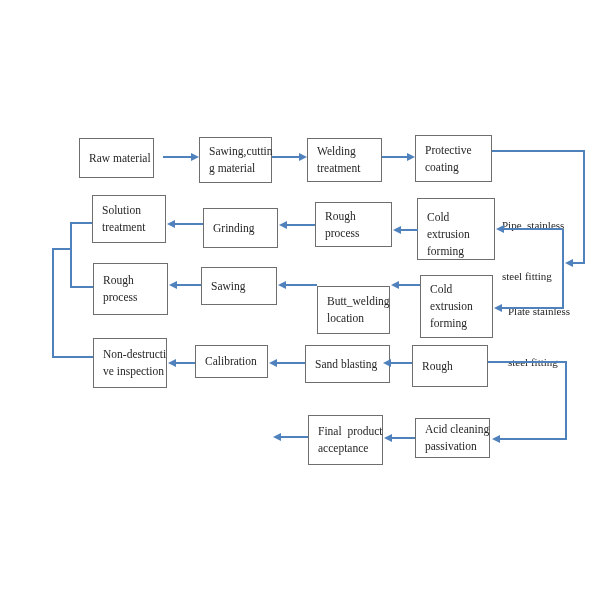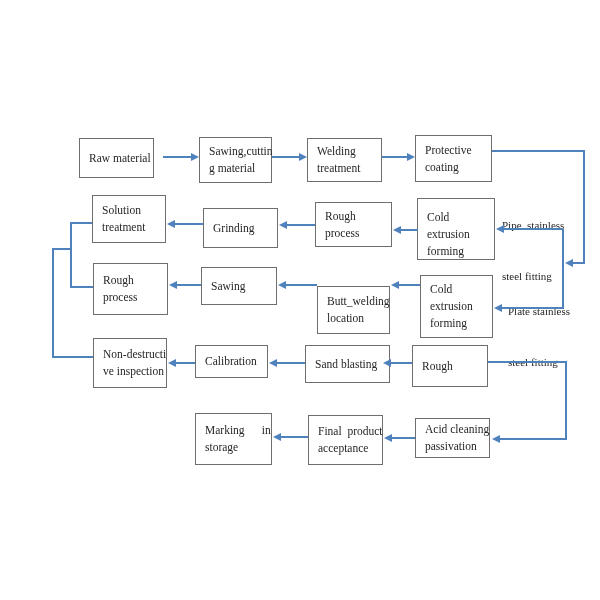--- a/index.html
+++ b/index.html
@@ -96,24 +96,20 @@
   <div class="box" style="left:195px;top:345px;width:73px;height:33px">
     <span class="ln">Calibration</span>
   </div>
   <div class="box" style="left:305px;top:345px;width:85px;height:38px">
     <span class="ln">Sand blasting</span>
   </div>
   <div class="box" style="left:412px;top:345px;width:76px;height:42px">
     <span class="ln">Rough</span>
   </div>
 
-  <div class="box" style="left:195px;top:413px;width:77px;height:52px">
-    <span class="ln">Marking&nbsp;&nbsp;&nbsp;&nbsp;&nbsp;&nbsp;in</span>
-    <span class="ln">storage</span>
-  </div>
   <div class="box" style="left:308px;top:415px;width:75px;height:50px">
     <span class="ln">Final&nbsp;&nbsp;product</span>
     <span class="ln">acceptance</span>
   </div>
   <div class="box" style="left:415px;top:418px;width:75px;height:40px">
     <span class="ln">Acid cleaning</span>
     <span class="ln">passivation</span>
   </div>
 
   <div class="note" style="left:502px;top:183px">

